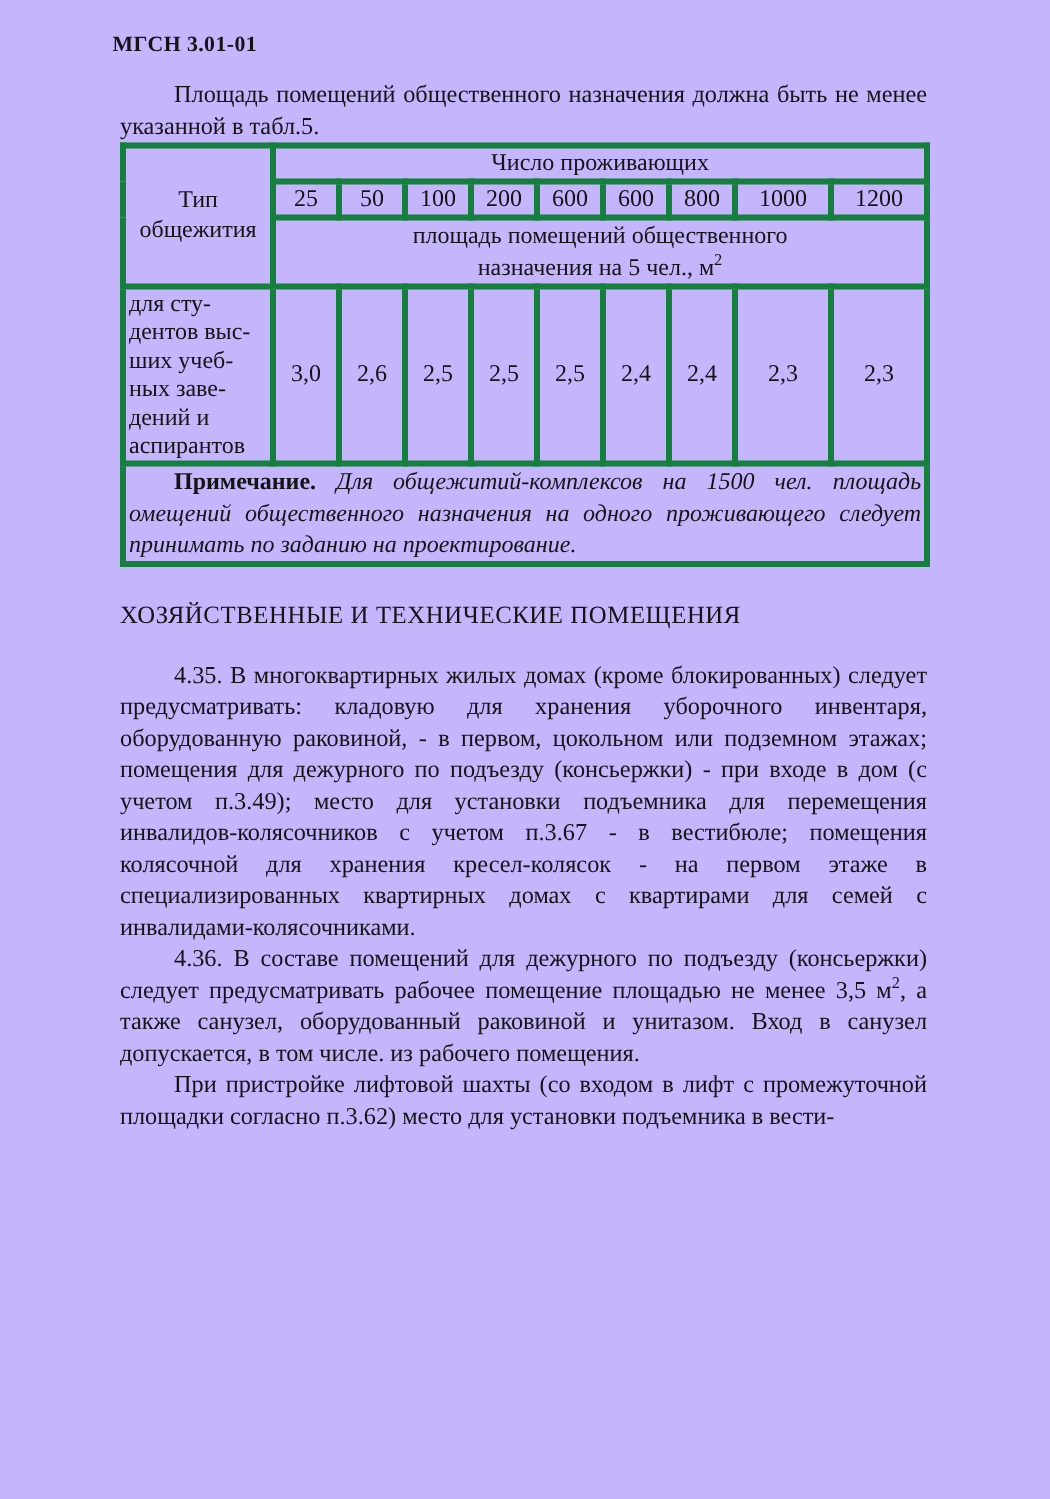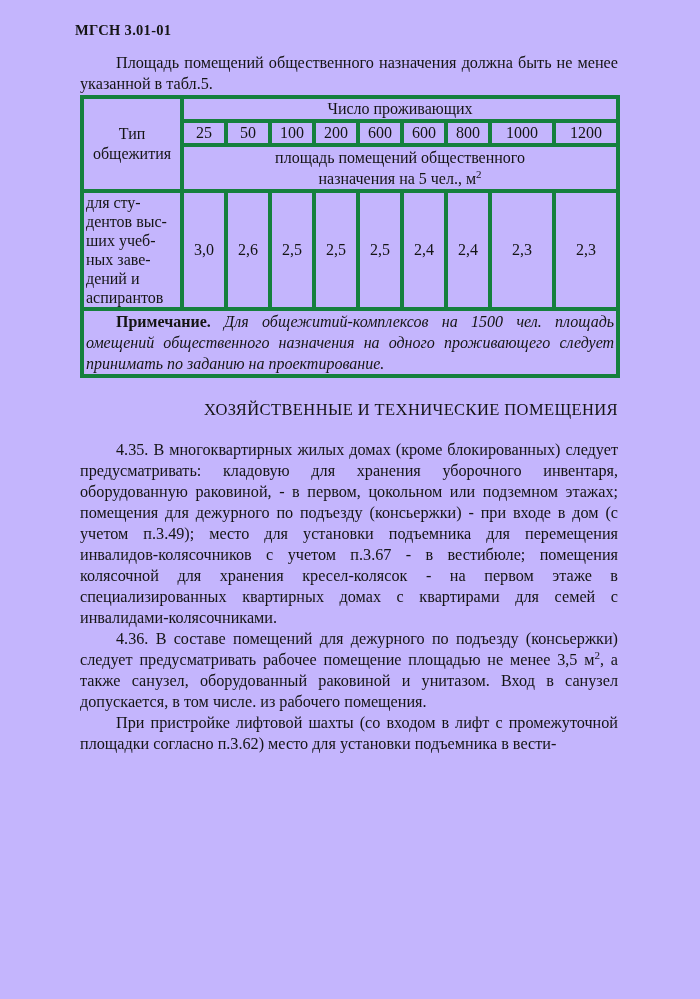--- a/index.html
+++ b/index.html
@@ -74,21 +74,21 @@
     font-size: 16px;
     line-height: 21px;
     text-align: justify;
     text-indent: 30px;
   }
   .note-label { font-weight: bold; font-style: normal; }
   .note-text { font-style: italic; }
   sup { font-size: 11px; line-height: 0; }
   .section-heading {
     margin: 22px 0 20px 0;
-    text-align: right;
+    text-align: left;
     font-size: 16.5px;
     font-weight: 400;
     letter-spacing: 0.4px;
   }
   .page-number {
     position: absolute;
     left: 0; right: 0;
     bottom: 32px;
     text-align: center;
     font-size: 16px;

